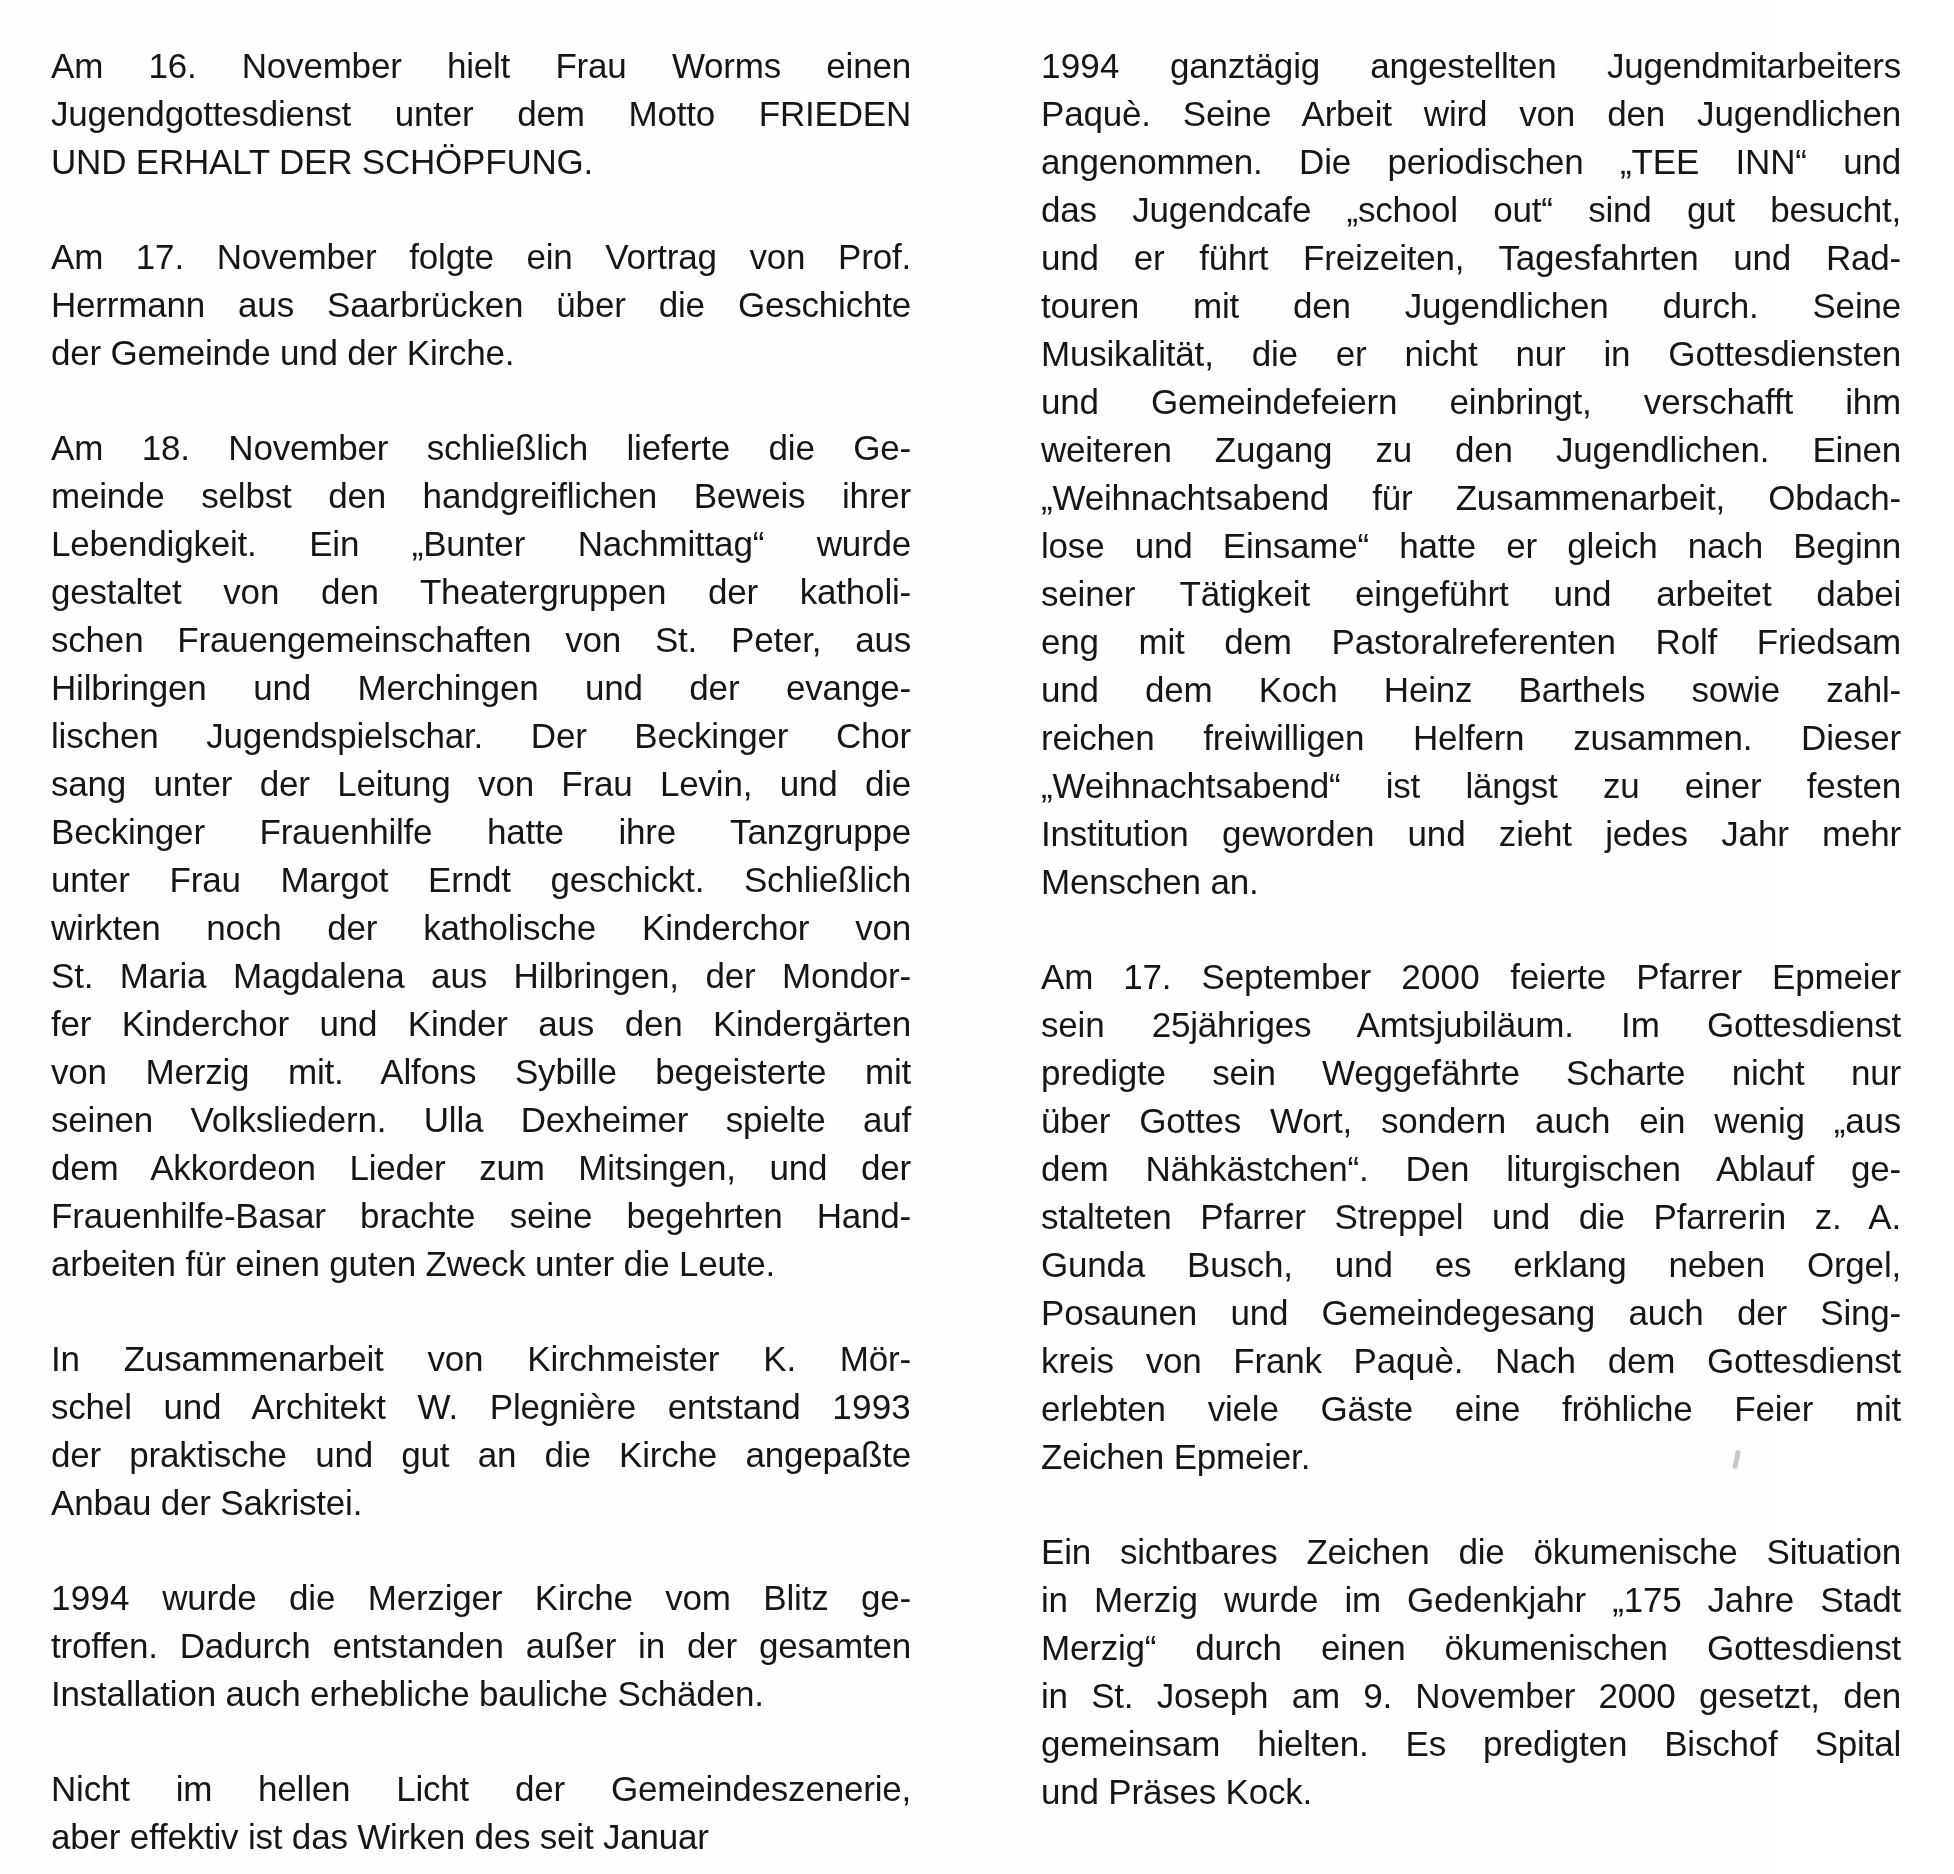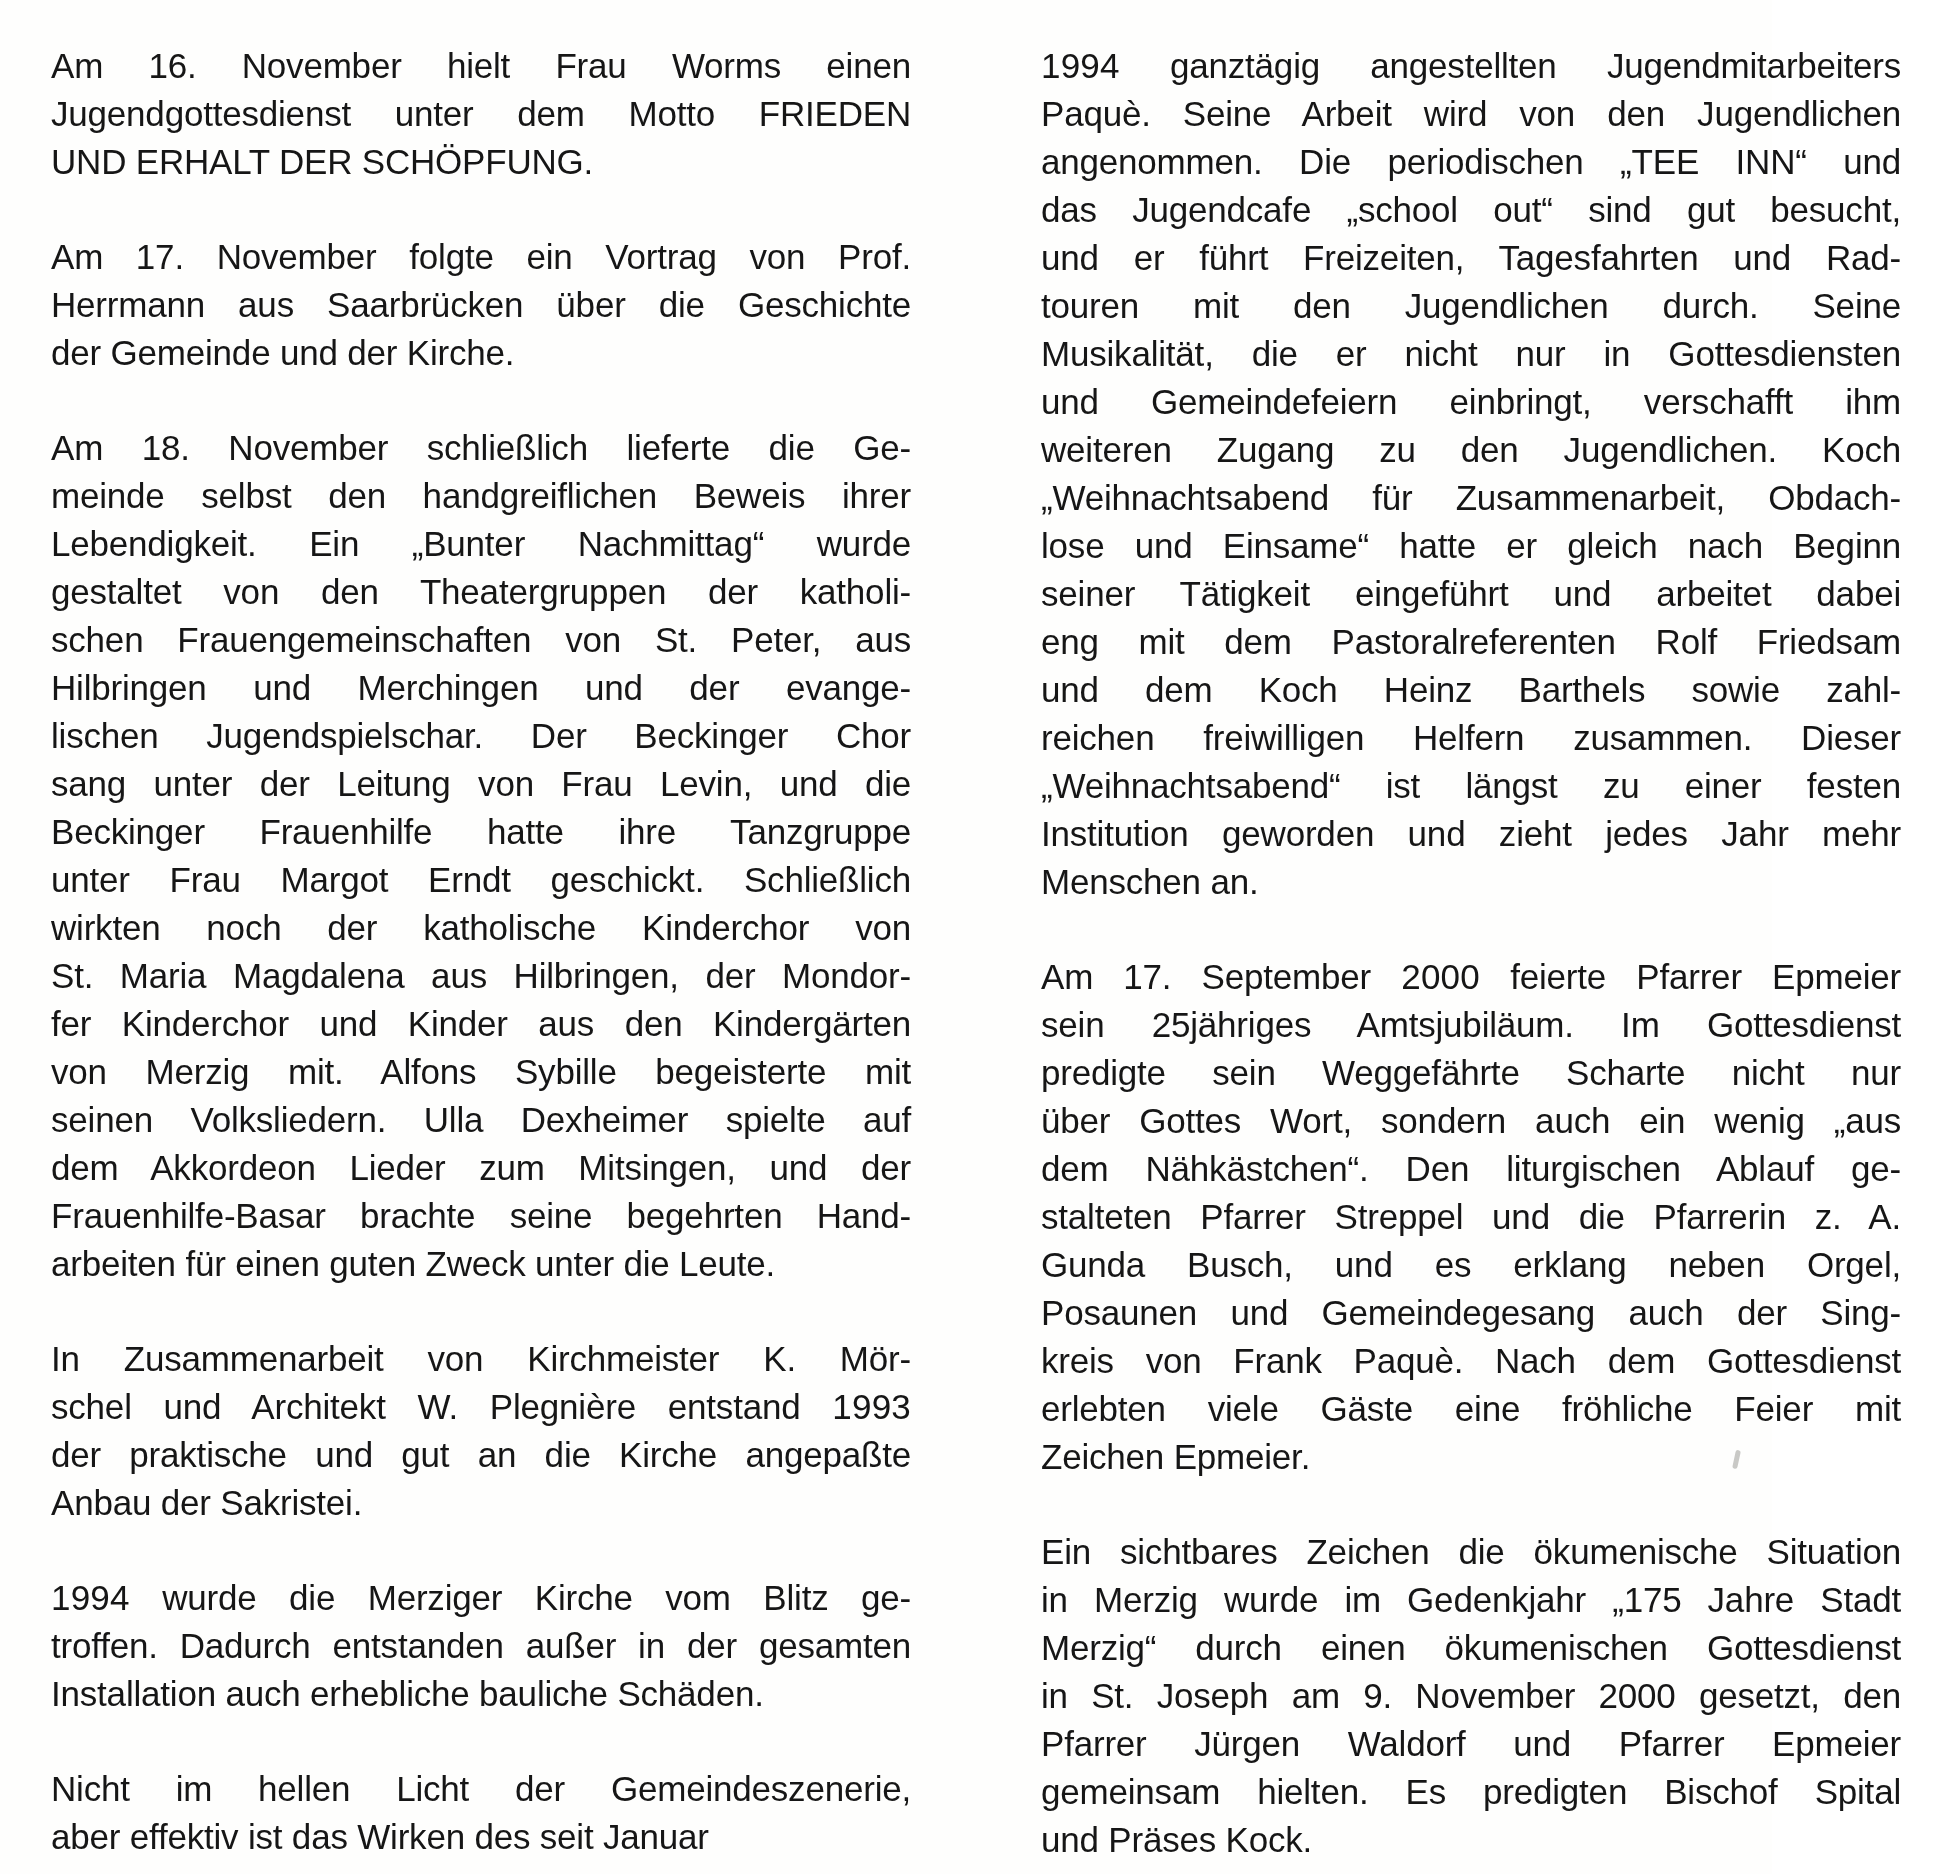--- a/index.html
+++ b/index.html
@@ -115,21 +115,21 @@
     <div class="col">
         <p>
           <span class="line"><strong>1994</strong> ganztägig angestellten Jugendmitarbeiters</span>
           <span class="line">Paquè. Seine Arbeit wird von den Jugendlichen</span>
           <span class="line">angenommen. Die periodischen „TEE INN“ und</span>
           <span class="line">das Jugendcafe „school out“ sind gut besucht,</span>
           <span class="line">und er führt Freizeiten, Tagesfahrten und Rad-</span>
           <span class="line">touren mit den Jugendlichen durch. Seine</span>
           <span class="line">Musikalität, die er nicht nur in Gottesdiensten</span>
           <span class="line">und Gemeindefeiern einbringt, verschafft ihm</span>
-          <span class="line">weiteren Zugang zu den Jugendlichen. Koch</span>
+          <span class="line">weiteren Zugang zu den Jugendlichen. Einen</span>
           <span class="line">„Weihnachtsabend für Zusammenarbeit, Obdach-</span>
           <span class="line">lose und Einsame“ hatte er gleich nach Beginn</span>
           <span class="line">seiner Tätigkeit eingeführt und arbeitet dabei</span>
           <span class="line">eng mit dem Pastoralreferenten Rolf Friedsam</span>
           <span class="line">und dem Koch Heinz Barthels sowie zahl-</span>
           <span class="line">reichen freiwilligen Helfern zusammen. Dieser</span>
           <span class="line">„Weihnachtsabend“ ist längst zu einer festen</span>
           <span class="line">Institution geworden und zieht jedes Jahr mehr</span>
           <span class="line last">Menschen an.</span>
         </p>
@@ -144,21 +144,20 @@
           <span class="line">Posaunen und Gemeindegesang auch der Sing-</span>
           <span class="line">kreis von Frank Paquè. Nach dem Gottesdienst</span>
           <span class="line">erlebten viele Gäste eine fröhliche Feier mit</span>
           <span class="line last">Zeichen Epmeier.</span>
         </p>
         <p>
           <span class="line">Ein sichtbares Zeichen die ökumenische Situation</span>
           <span class="line">in Merzig wurde im Gedenkjahr „175 Jahre Stadt</span>
           <span class="line">Merzig“ durch einen ökumenischen Gottesdienst</span>
           <span class="line">in St. Joseph am 9. November 2000 gesetzt, den</span>
-          <span class="line">Pfarrer Jürgen Waldorf und Pfarrer Epmeier</span>
           <span class="line">gemeinsam hielten. Es predigten Bischof Spital</span>
           <span class="line last">und Präses Kock.</span>
         </p>
       </div>
   </div>
   <div class="artifact"></div>
 </div>
 
 
 </body></html>

